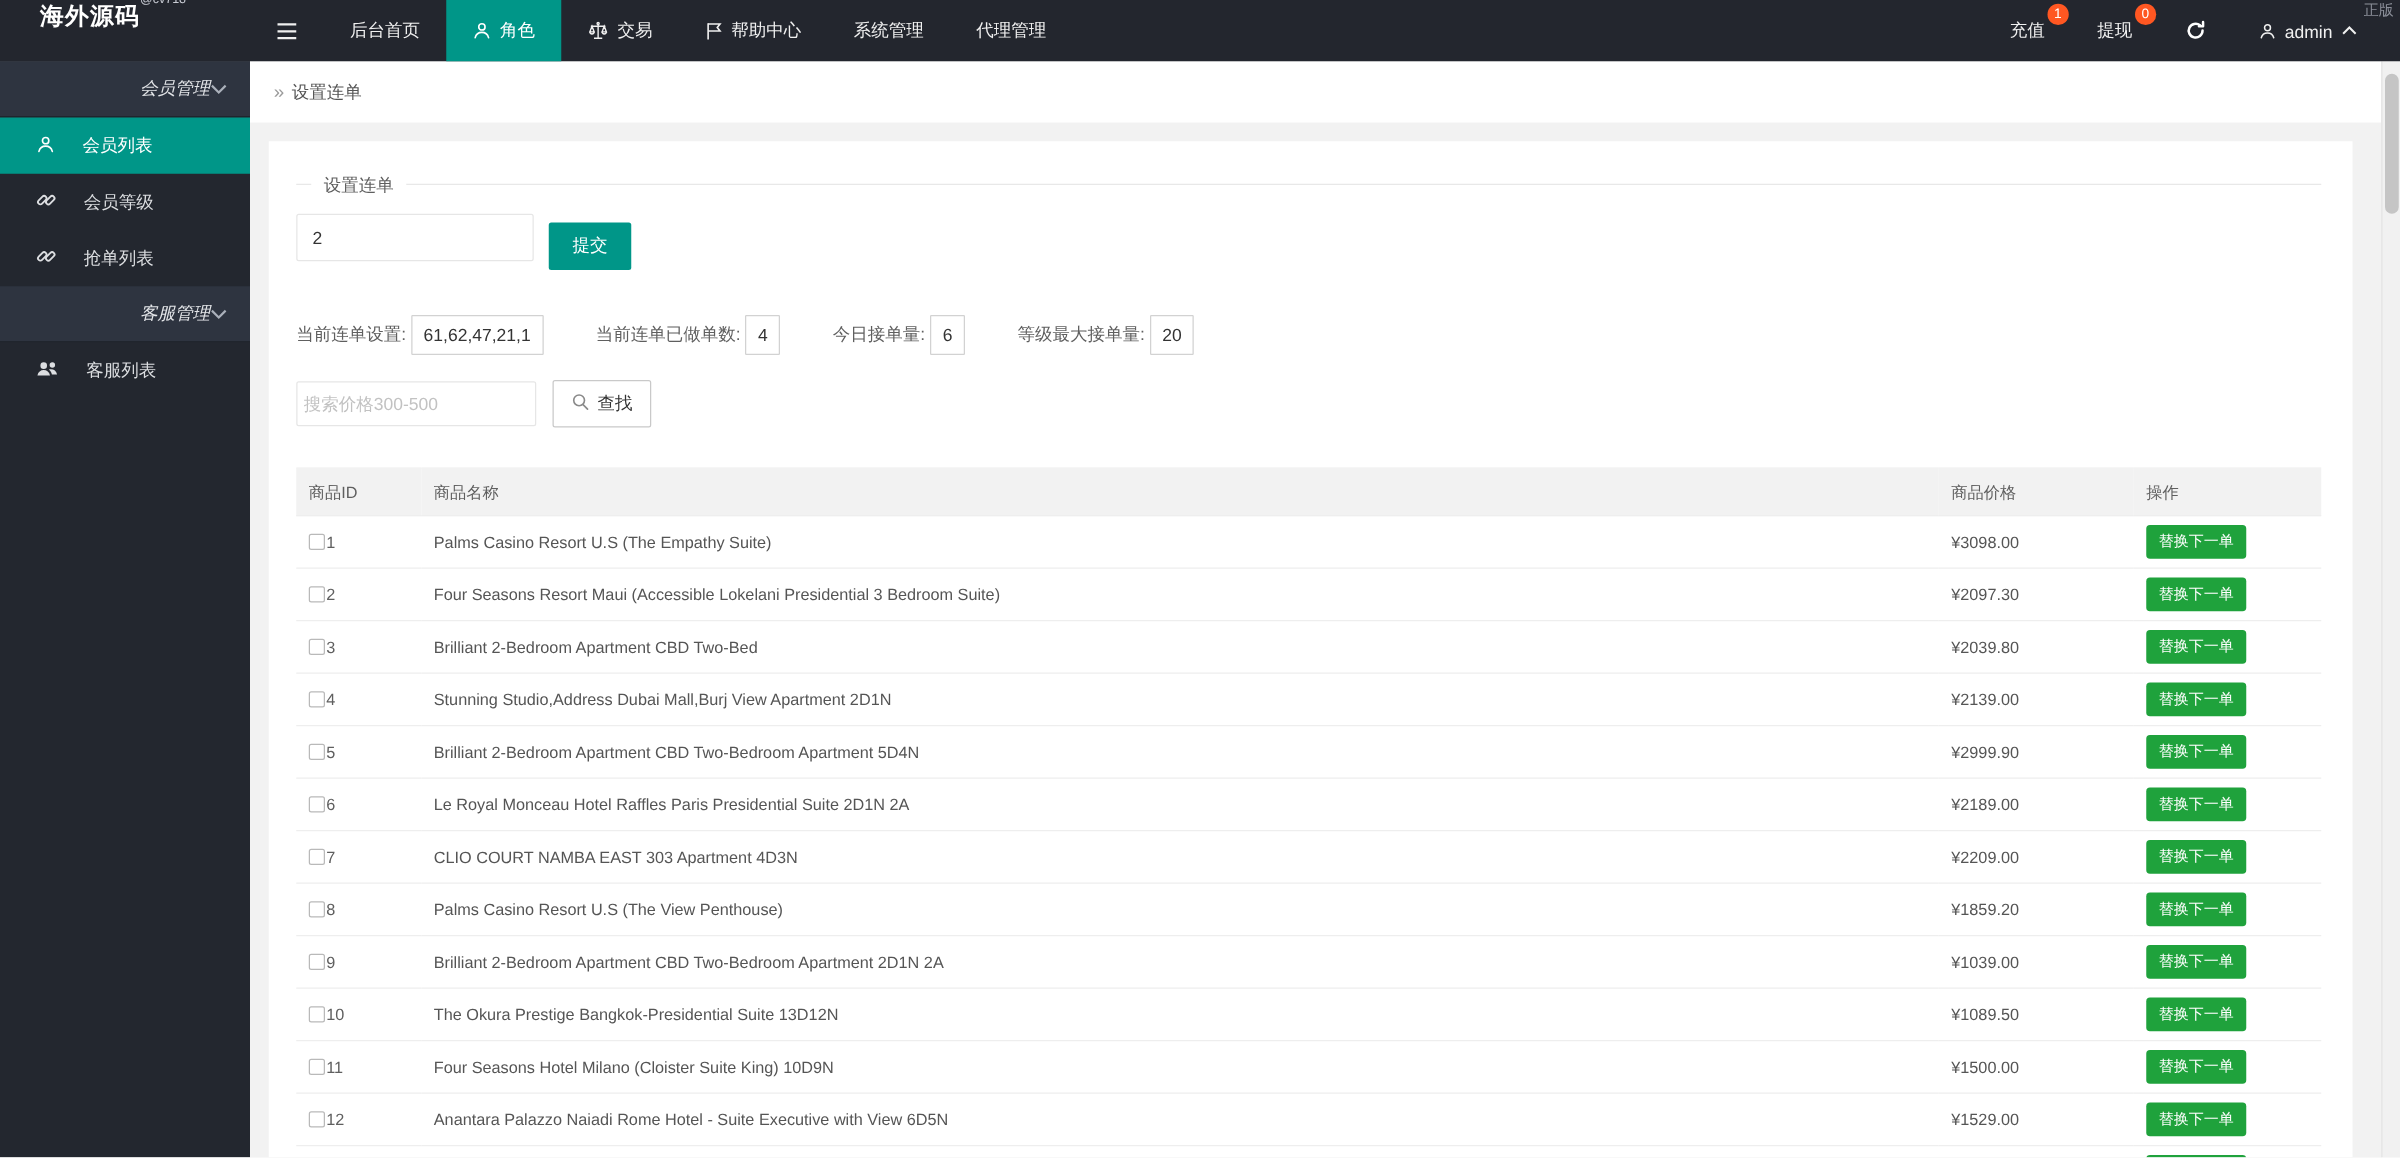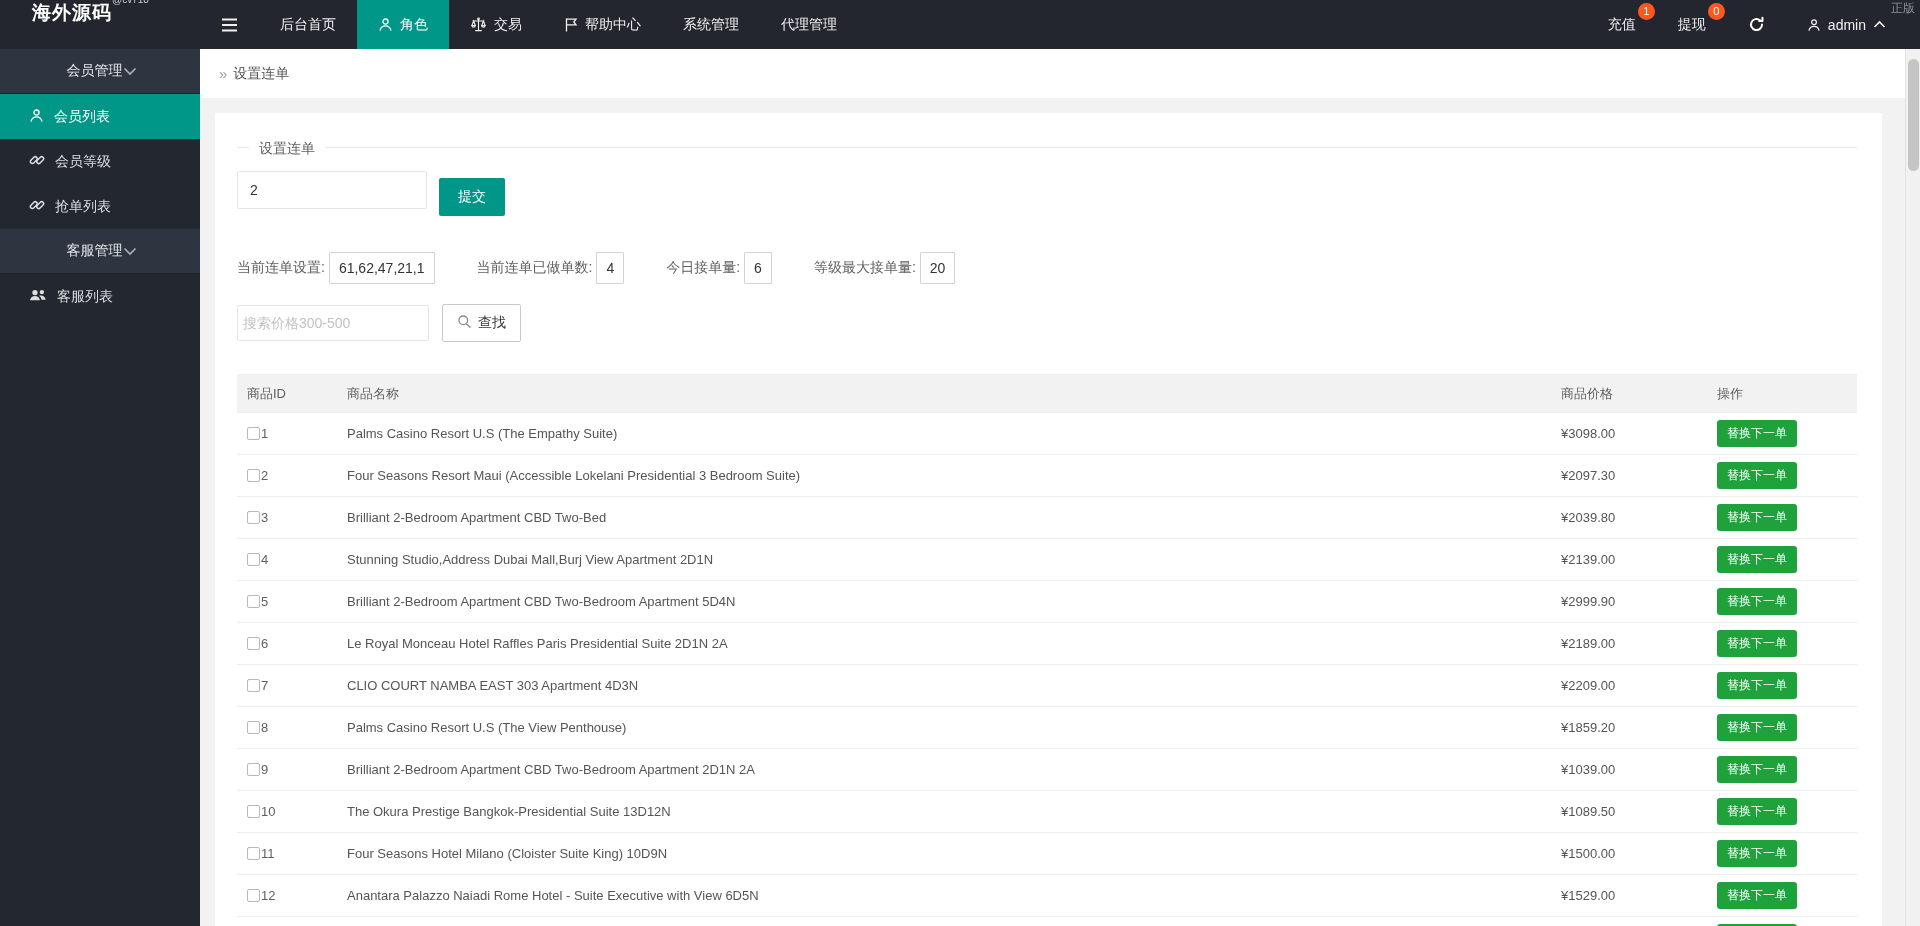--- a/index.html
+++ b/index.html
@@ -16,22 +16,22 @@
   .hdr-item.active { background:#009688; color:#fff; }
   .hdr-right { margin-left:auto; display:flex; align-items:stretch; }
   .badge-wrap { position:relative; }
   .badge { position:absolute; top:3px; right:2px; min-width:17px; height:17px; line-height:17px; padding:0 4px; background:#ff5722; color:#fff; font-size:11px; border-radius:9px; text-align:center; }
   .watermark { position:absolute; top:1px; right:5px; color:#8b8f99; font-size:12px; line-height:14px; z-index:40; }
   .chev { display:inline-block; }
 
   
   .side { position:absolute; top:49px; left:0; bottom:0; width:200px; background:#23272f; z-index:20; }
   .side-row { height:45px; display:flex; align-items:center; padding:0 18px 0 21px; color:#e3e5e8; cursor:pointer; }
-  .side-group { background:#2e3440; border-bottom:1px solid #1d2027; justify-content:center; }
-  .side-item { padding-left:29px; gap:10px; font-size:14px; color:#dcdee1; }
+  .side-group { background:#2e3440; border-bottom:1px solid #1d2027; justify-content:flex-end;font-style:italic; }
+  .side-item { padding-left:29px; gap:22px; font-size:14px; color:#dcdee1; }
   .side-item.active { background:#009688; color:#fff; }
   .side-item svg { flex:0 0 auto; }
 
   
   .main { position:absolute; top:49px; left:200px; right:0; bottom:0; background:#f2f2f2; overflow:hidden; }
   .crumbbar { height:49px; background:#fff; display:flex; align-items:center; padding-left:19px; margin-right:15px; }
   .crumb-sep { color:#9b9b9b; font-size:15px; margin-right:6px; }
   .crumb-label { color:#555; font-size:14px; }
 
   .panel { background:#fff; margin:15px 38px 0 15px; padding:20px 25px 30px 22px; min-height:880px; }

